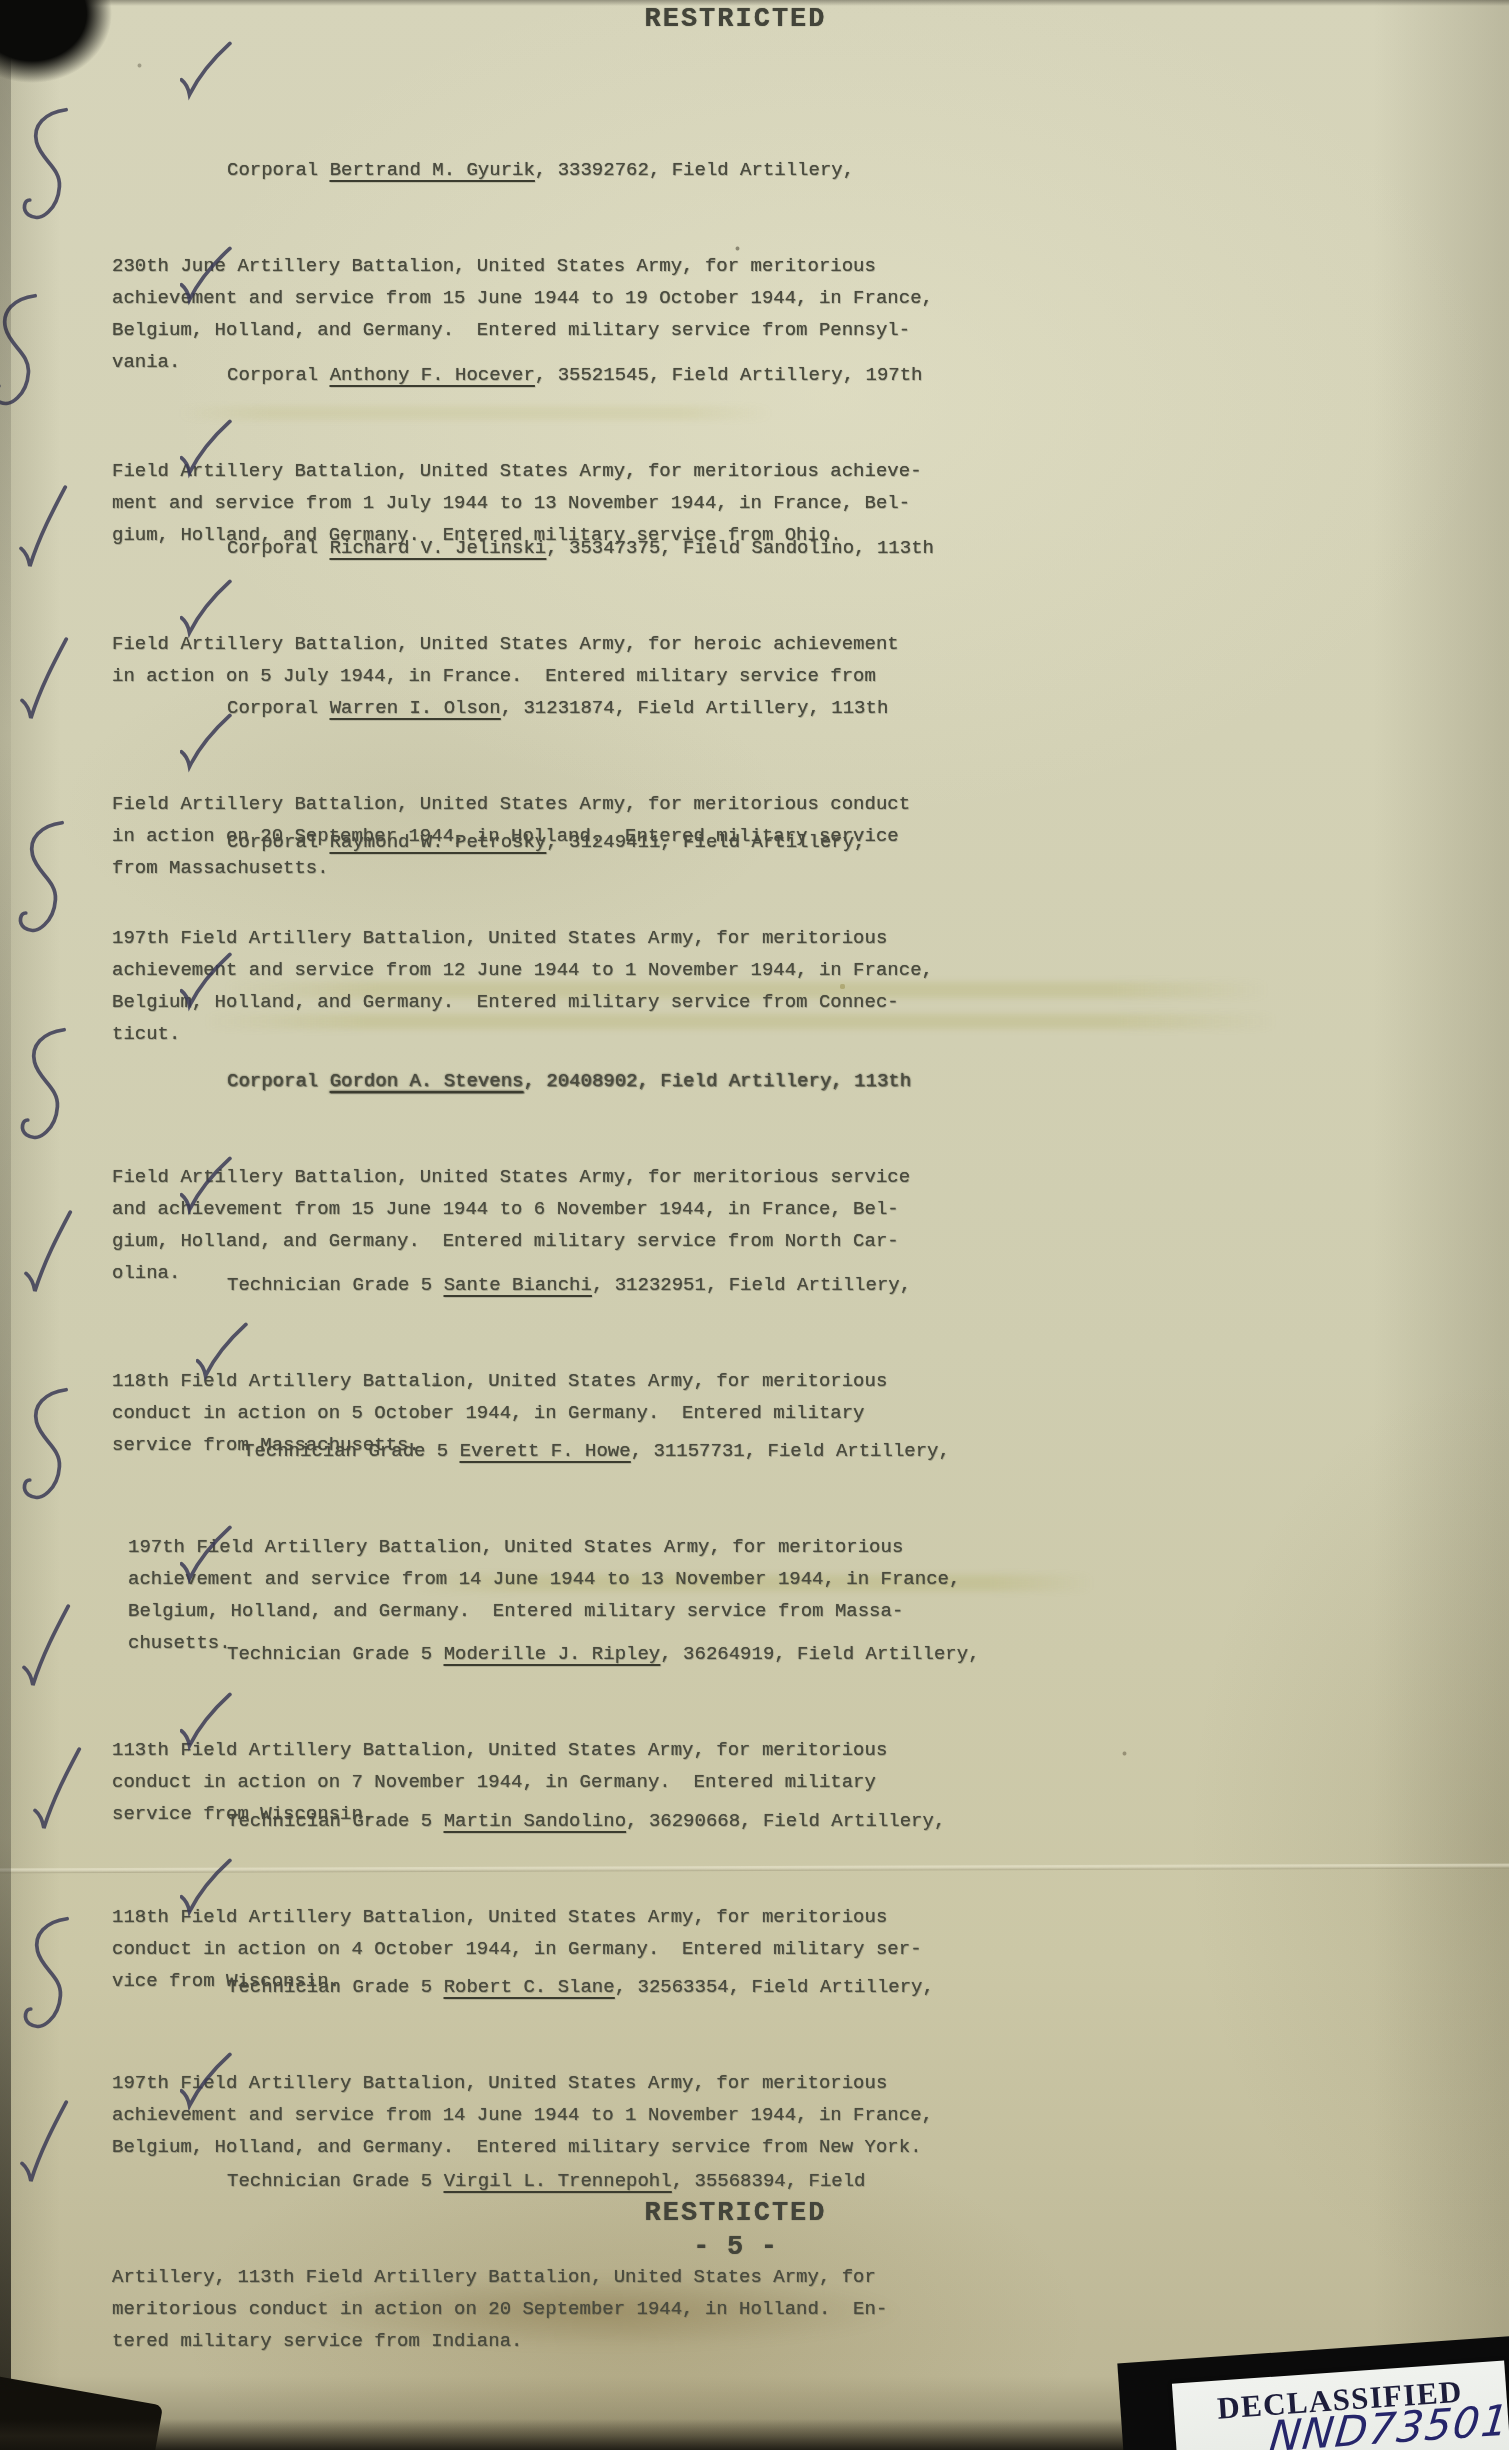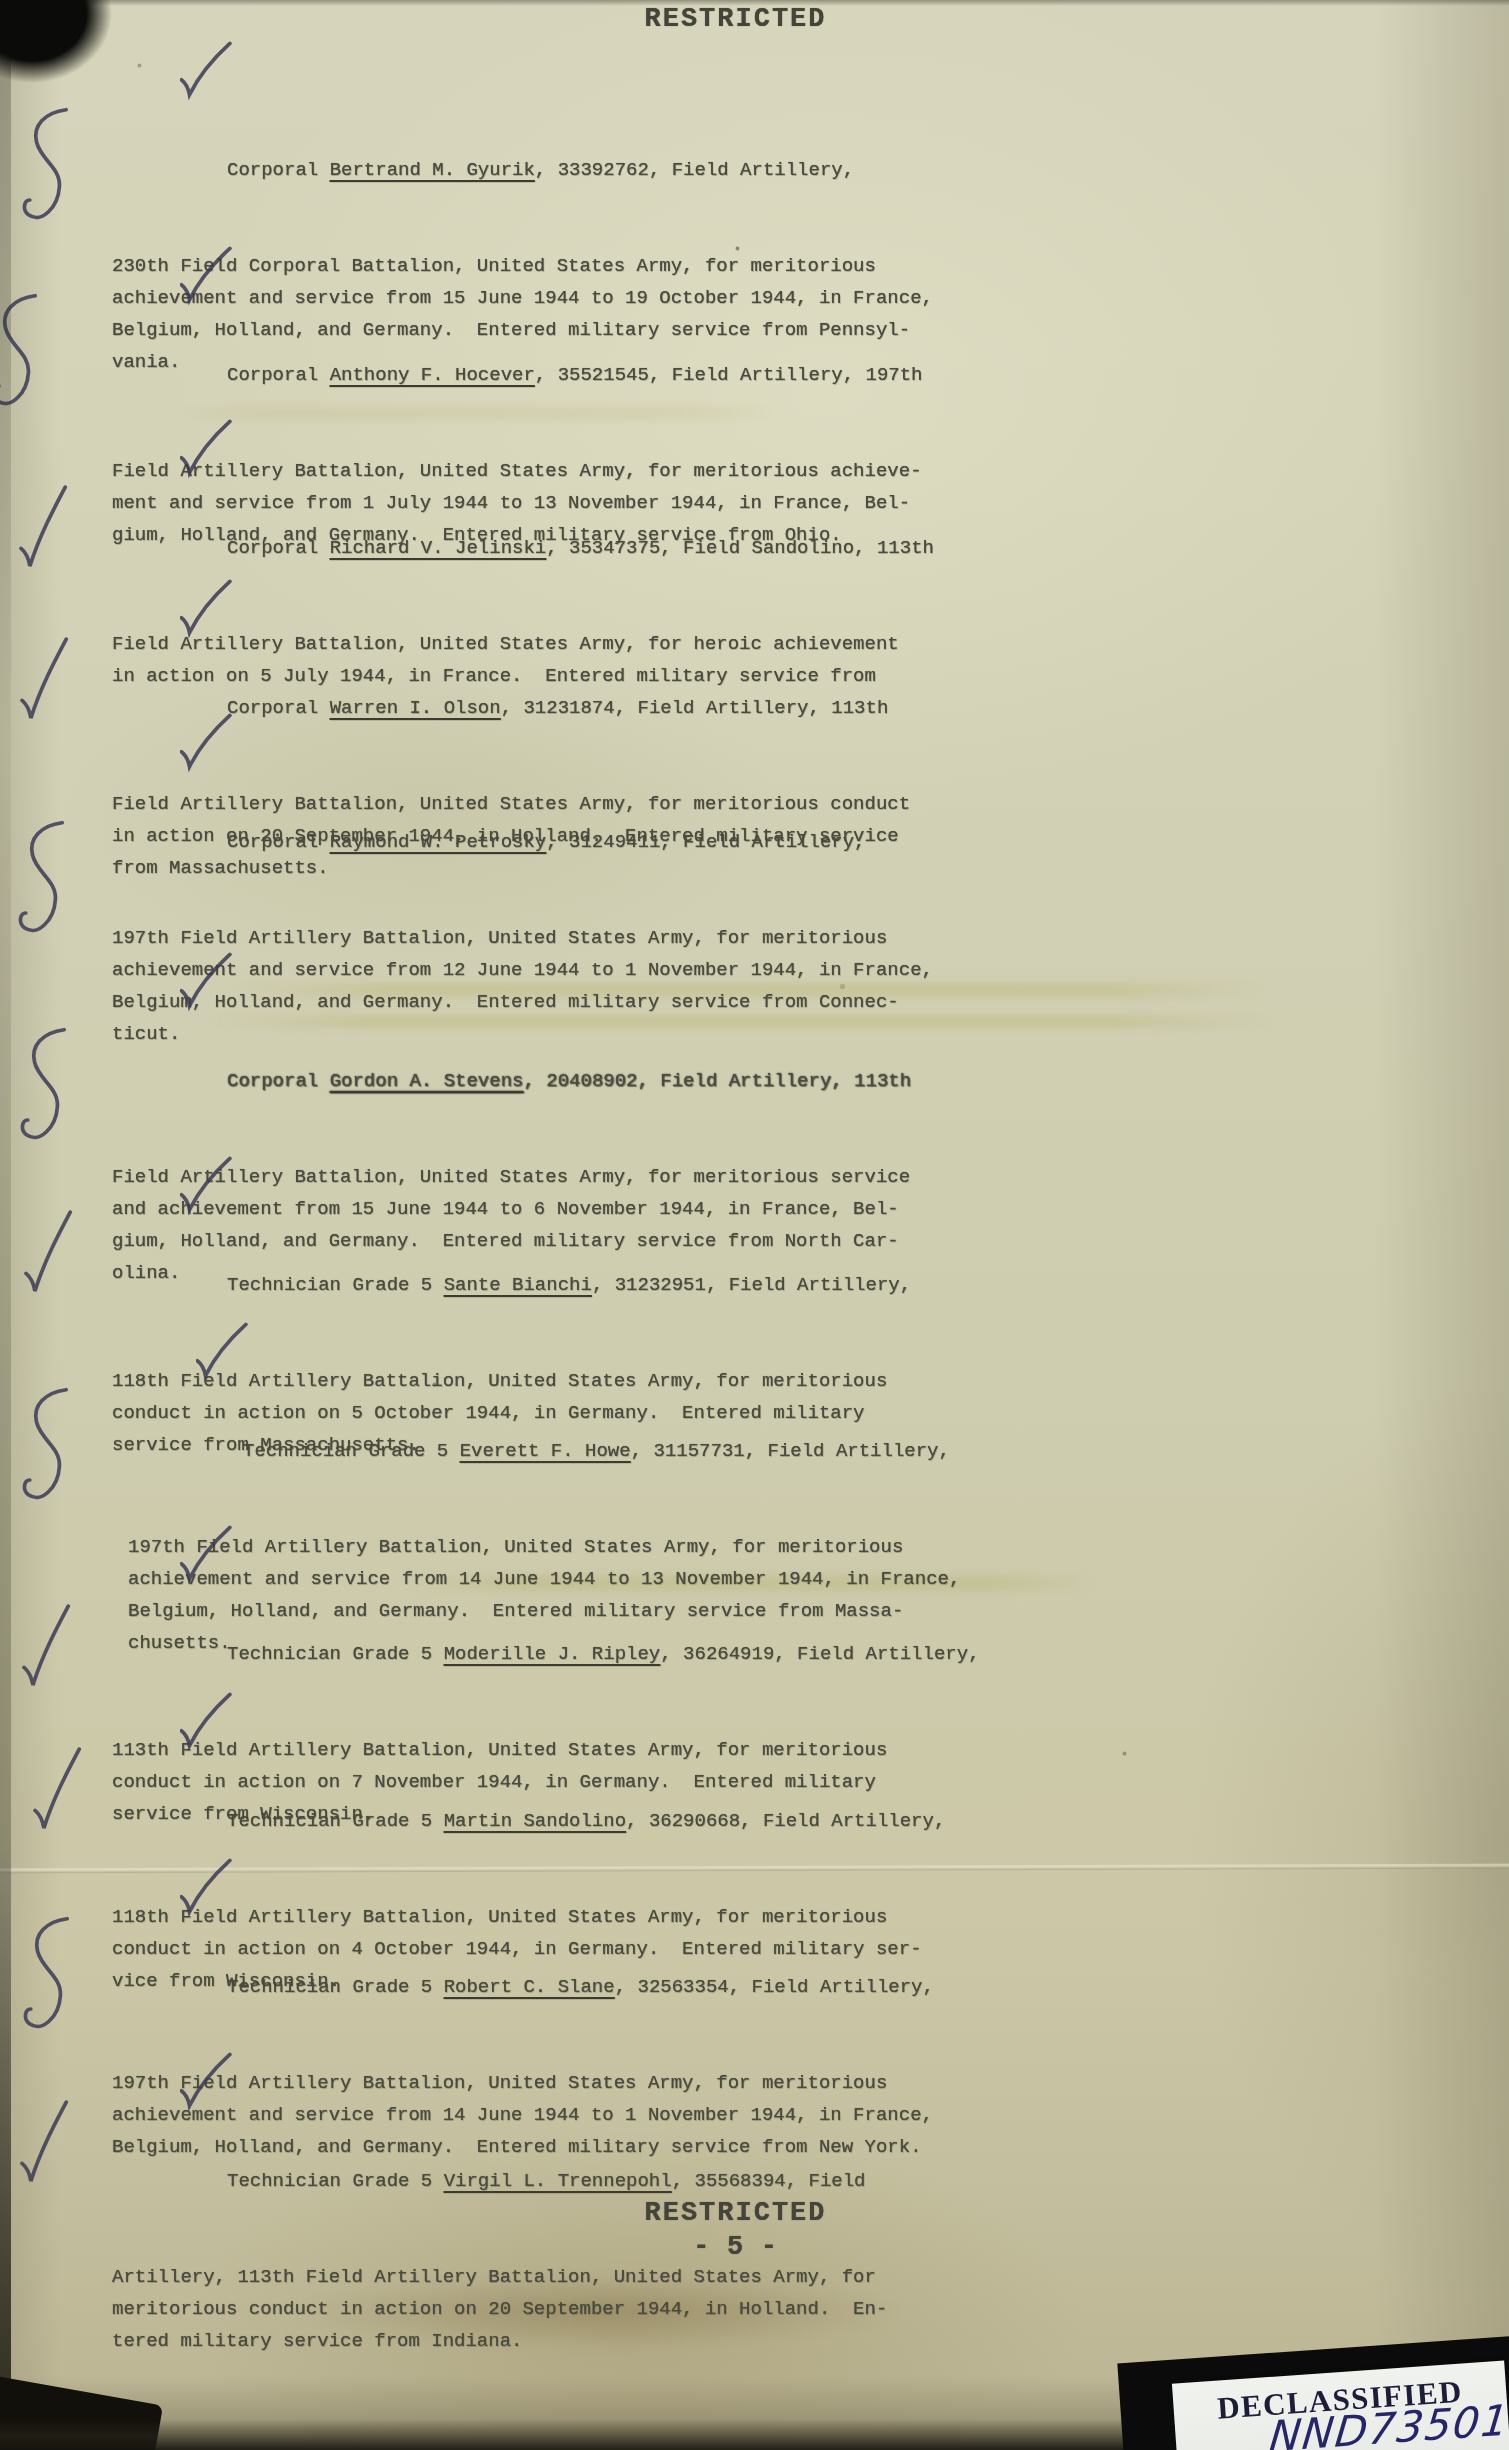--- a/index.html
+++ b/index.html
@@ -90,21 +90,21 @@
   <div class="stain-bottom"></div>
   <div class="specks"></div>
 
   <div class="banner" style="top:4.1px;">RESTRICTED</div>
 
   <div class="entry" style="top:58px;">
     <svg class="tick" viewBox="0 0 80 95">
         <path d="M74 8 C52 28,28 56,14 84 C12 73,7 66,2 62"></path>
       </svg>
     <div class="line first"><span>Corporal </span><span class="uname">Bertrand M. Gyurik</span><span>, 33392762, Field Artillery,</span></div>
-    <div><div class="line">230th Field Corporal Battalion, United States Army, for meritorious</div><div class="line">achievement and service from 15 June 1944 to 19 October 1944, in France,</div><div class="line">Belgium, Holland, and Germany.  Entered military service from Pennsyl-</div><div class="line">vania.</div></div>
+    <div><div class="line">230th June Artillery Battalion, United States Army, for meritorious</div><div class="line">achievement and service from 15 June 1944 to 19 October 1944, in France,</div><div class="line">Belgium, Holland, and Germany.  Entered military service from Pennsyl-</div><div class="line">vania.</div></div>
   </div>
 
   <div class="entry" style="top:263px;">
     <svg class="tick" viewBox="0 0 80 95">
         <path d="M74 8 C52 28,28 56,14 84 C12 73,7 66,2 62"></path>
       </svg>
     <div class="line first"><span>Corporal </span><span class="uname">Anthony F. Hocever</span><span>, 35521545, Field Artillery, 197th</span></div>
     <div><div class="line">Field Artillery Battalion, United States Army, for meritorious achieve-</div><div class="line">ment and service from 1 July 1944 to 13 November 1944, in France, Bel-</div><div class="line">gium, Holland, and Germany.  Entered military service from Ohio.</div></div>
   </div>
 

